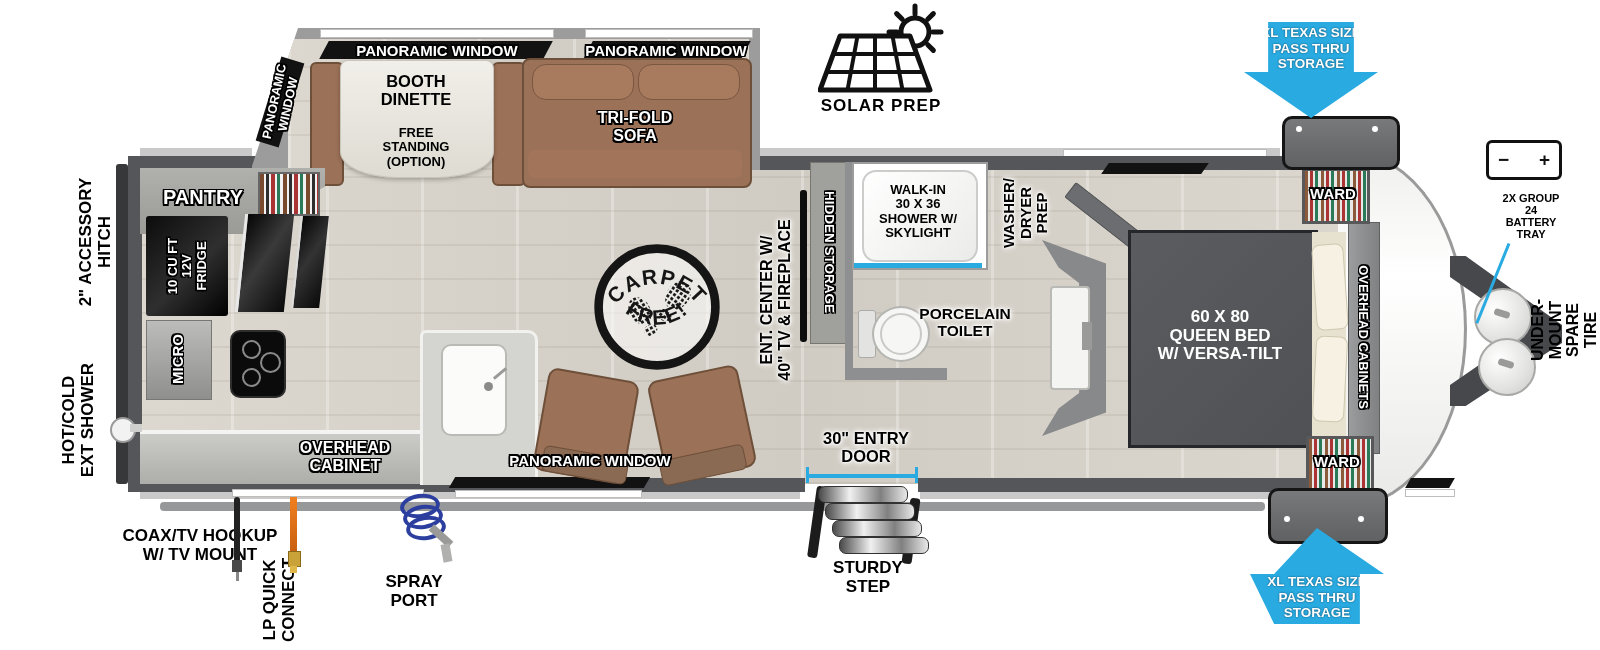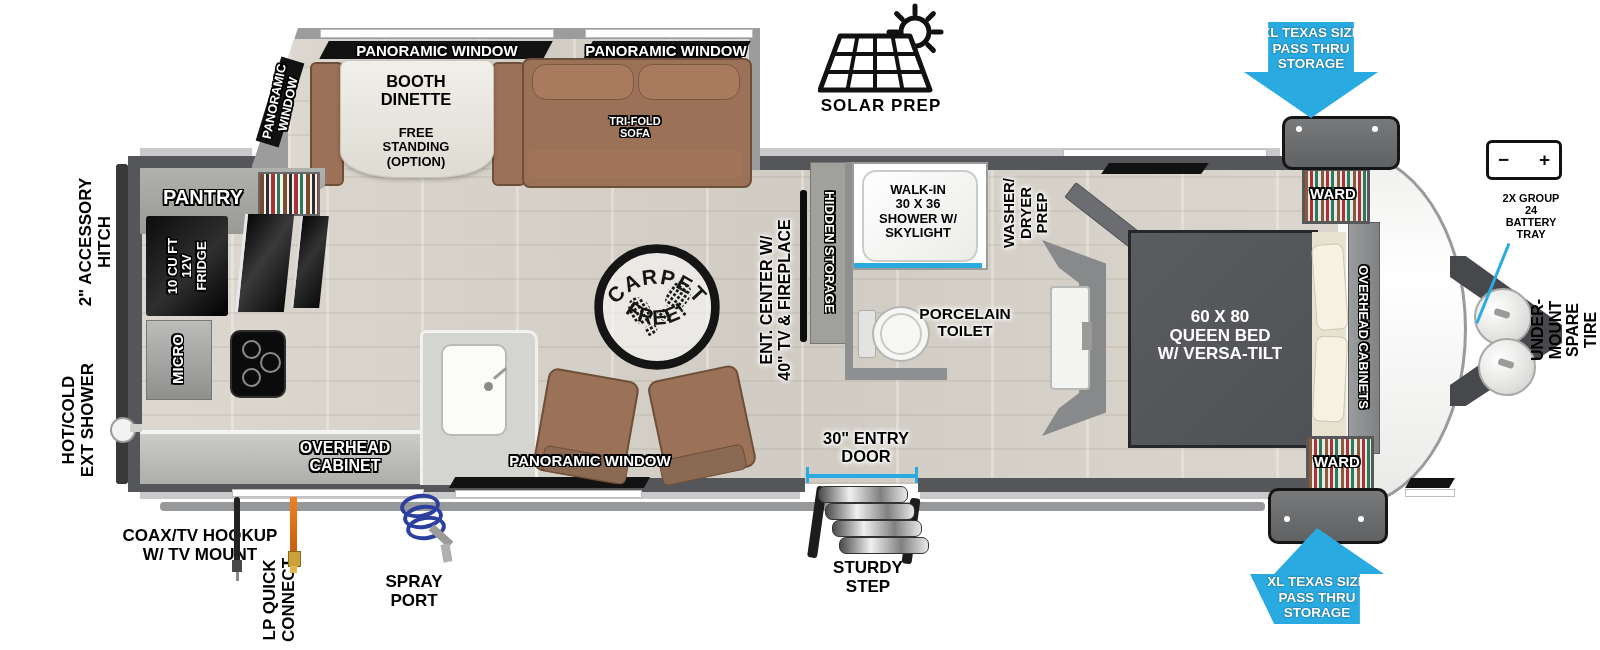--- a/index.html
+++ b/index.html
@@ -79,21 +79,21 @@
   <div class="ctr blk" style="left:416px;top:90px;font-size:16.5px;">BOOTH
 DINETTE</div>
   <div class="ctr blk" style="left:416px;top:147px;font-size:13px;">FREE
 STANDING
 (OPTION)</div>
 
   <div class="abs brown" style="left:522px;top:58px;width:226px;height:126px;border-radius:8px;"></div>
   <div class="abs" style="left:532px;top:64px;width:100px;height:34px;background:#a87b5e;border:1px solid #7a5741;border-radius:14px;"></div>
   <div class="abs" style="left:638px;top:64px;width:100px;height:34px;background:#a87b5e;border:1px solid #7a5741;border-radius:14px;"></div>
   <div class="abs" style="left:528px;top:150px;width:214px;height:28px;background:#a27459;border-radius:6px;"></div>
-  <div class="ctr olw" style="left:635px;top:127px;font-size:11px;">TRI-FOLD
+  <div class="ctr olw" style="left:635px;top:127px;font-size:16px;">TRI-FOLD
 SOFA</div>
 
   <div class="abs" style="left:140px;top:168px;width:185px;height:66px;background:linear-gradient(180deg,#b0b0ac,#9a9a96);
               clip-path:polygon(0 0,100% 0,100% 28%,56% 100%,0 100%);"></div>
   <div class="abs" style="left:258px;top:172px;width:58px;height:40px;border:2px solid #666;background:
               repeating-linear-gradient(90deg,#7a4a2e 0 4px,#f2f2f2 4px 6px,#2e2e2e 6px 9px,#f2f2f2 9px 11px,#aa3333 11px 15px,#f2f2f2 15px 17px,#2a7a5a 17px 20px,#f2f2f2 20px 23px);"></div>
   <div class="ctr olw" style="left:203px;top:197px;font-size:20px;">PANTRY</div>
 
   <div class="abs" style="left:146px;top:216px;width:82px;height:100px;background:linear-gradient(135deg,#0c0c0c,#2f2f2f 55%,#000);border-radius:3px;"></div>
   <div class="ctr olw" style="left:187px;top:266px;--r:-90deg;font-size:13px;">10 CU FT

